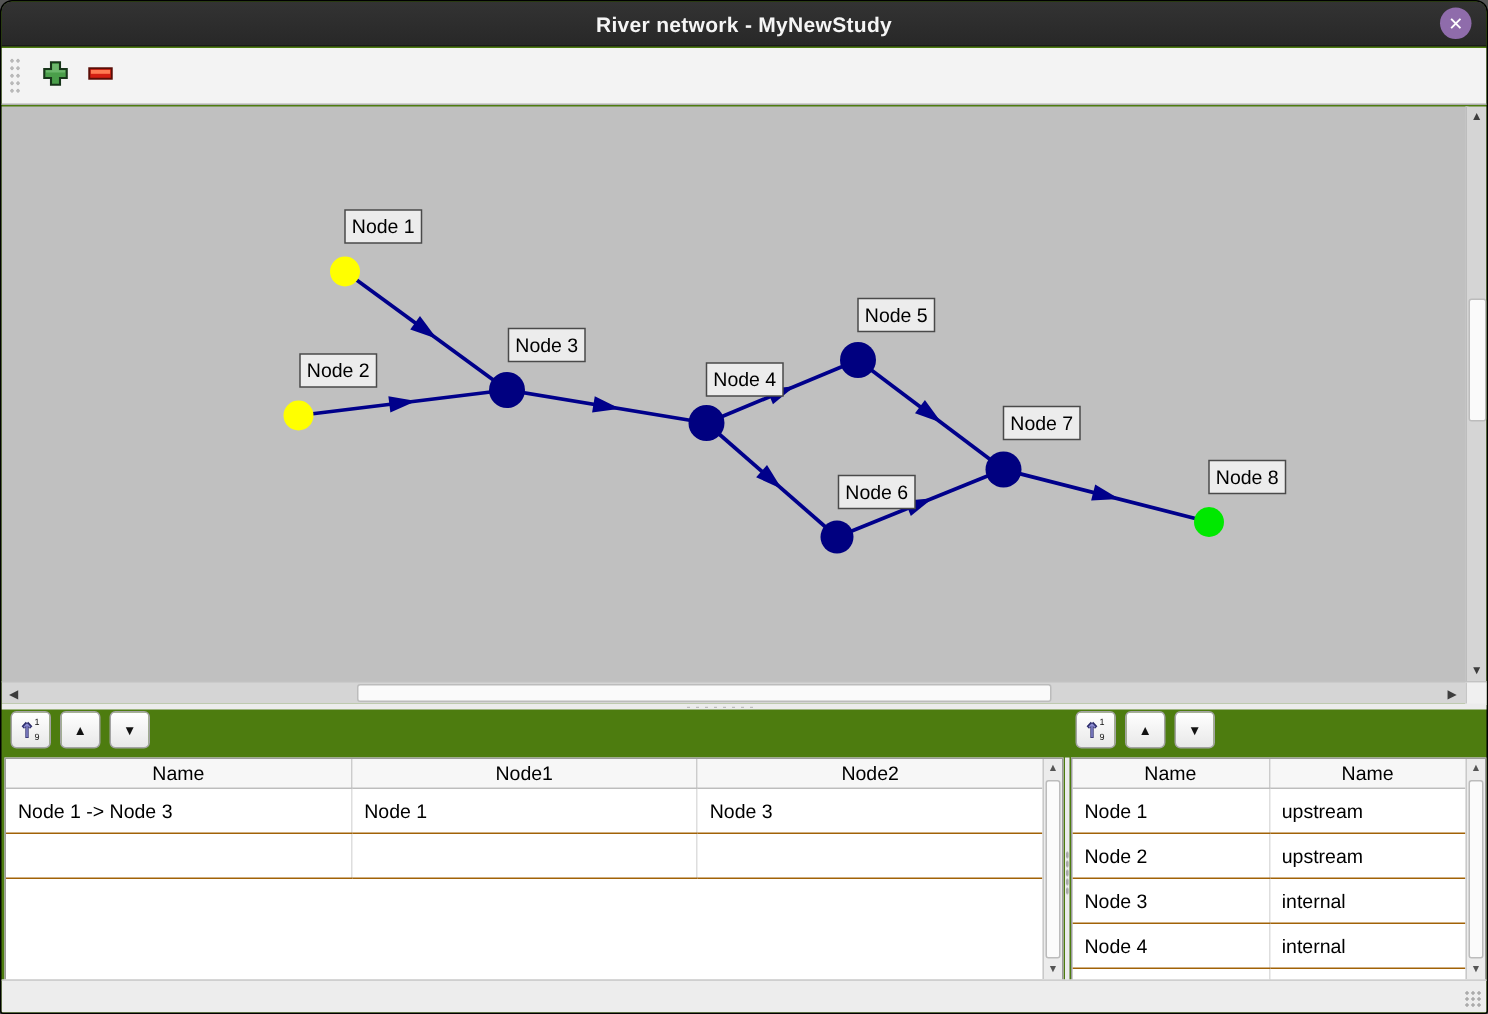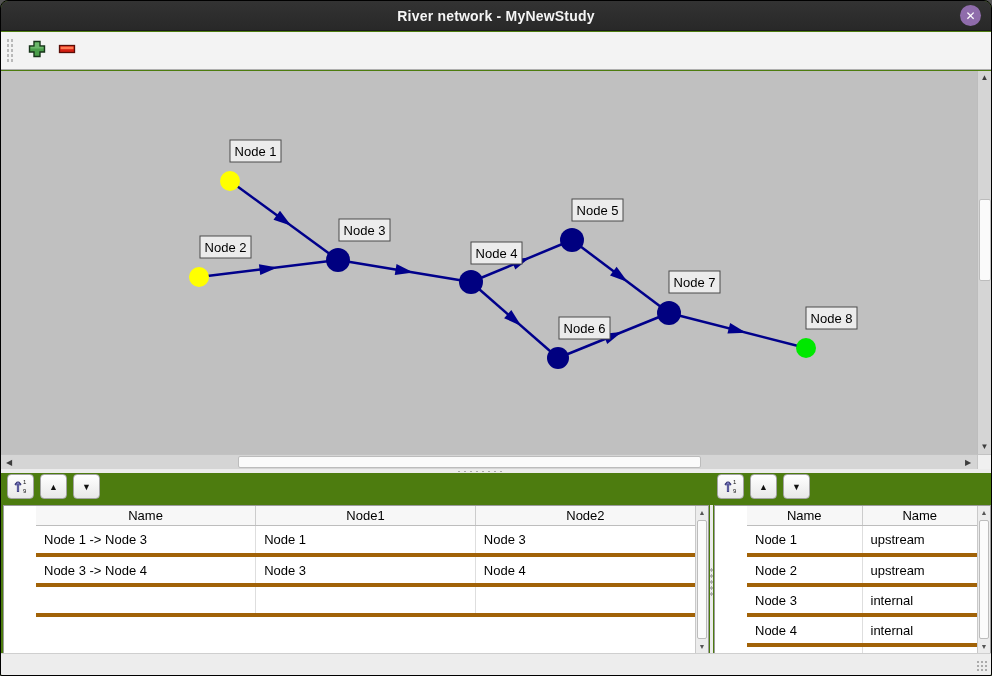--- a/index.html
+++ b/index.html
@@ -75,31 +75,31 @@
   .btn {
     position:absolute; top:473px; width:27px; height:25px;
     background:linear-gradient(#ffffff,#e8e8e8);
     border:1px solid #a3a3a3; border-radius:4px; cursor:pointer;
     display:flex; align-items:center; justify-content:center;
     font-size:9px; color:#111; padding:0;
   }
   
   .table-panel {
     position:absolute; top:504px; height:149px;
-    background:#fff; border:1px solid #9b9b9b; overflow:hidden;padding-left:32px;
+    background:#fff; border:1px solid #9b9b9b; overflow:hidden;
   }
   .table-panel table { border-collapse:collapse; table-layout:fixed; width:100%; }
   .table-panel th {
     height:19px; font-size:13px; font-weight:normal; text-align:center;
     background:#f7f7f7; border-right:1px solid #cccccc; border-bottom:1px solid #bdbdbd;
     color:#000; overflow:hidden; white-space:nowrap;
   }
   .table-panel td {
     height:30px; font-size:13px; color:#000; padding-left:8px;
-    border-right:1px solid #dedede; border-bottom:4px solid #a16207;
+    border-right:1px solid #dedede; border-bottom:1px solid #a16207;
     overflow:hidden; white-space:nowrap; background:#fff;
   }
   .table-panel th:last-child, .table-panel td:last-child { border-right:none; }
   .tscroll {
     position:absolute; right:0; top:0; width:13px; height:100%;
     background:#ececec; border-left:1px solid #c9c9c9;
   }
   .tscroll .arr { height:13px; line-height:13px; font-size:7px; color:#555; }
   .tscroll .thumb {
     position:absolute; left:1px; top:14px; width:10px; bottom:14px;
@@ -275,25 +275,20 @@
               <th>Node2</th>
             </tr>
           </thead>
           <tbody>
             <tr>
               <td>Node 1 -&gt; Node 3</td>
               <td>Node 1</td>
               <td>Node 3</td>
             </tr>
             <tr>
-              <td>Node 3 -&gt; Node 4</td>
-              <td>Node 3</td>
-              <td>Node 4</td>
-            </tr>
-            <tr>
               <td></td>
               <td></td>
               <td></td>
             </tr>
           </tbody>
         </table>
     </div>
     <div class="tscroll">
       <div class="arr">▲</div>
       <div class="thumb"></div>

